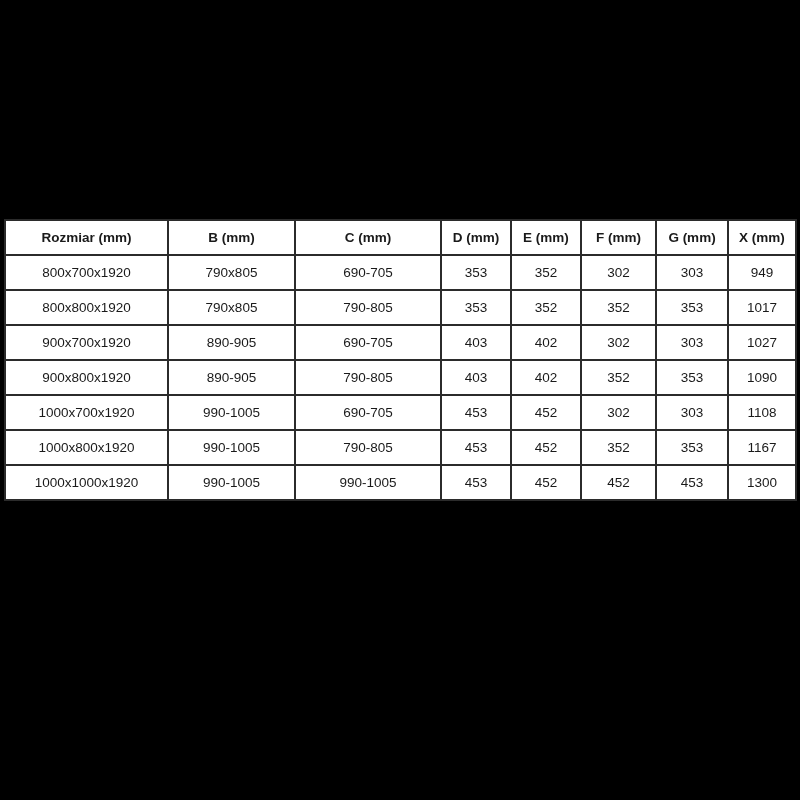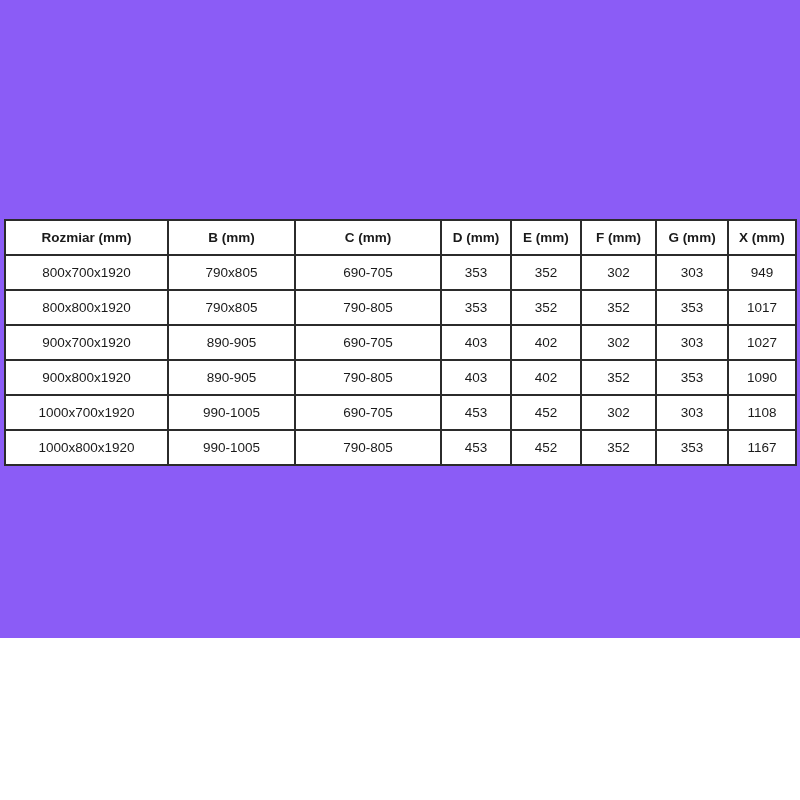--- a/index.html
+++ b/index.html
@@ -6,22 +6,22 @@
     margin: 0;
     padding: 0;
     width: 800px;
     height: 800px;
     background: #ffffff;
     font-family: "Liberation Sans", sans-serif;
   }
   .stage {
     position: relative;
     width: 800px;
-    height: 638px;
-    background: #8b5cf6;
+    height: 800px;
+    background: #000000;
     overflow: hidden;
   }
   table.size-table {
     position: absolute;
     left: 4px;
     top: 219px;
     width: 791px;
     border-collapse: collapse;
     table-layout: fixed;
     background: #ffffff;
@@ -127,15 +127,25 @@
       <tr>
         <td>1000x800x1920</td>
         <td>990-1005</td>
         <td>790-805</td>
         <td>453</td>
         <td>452</td>
         <td>352</td>
         <td>353</td>
         <td>1167</td>
       </tr>
+      <tr>
+        <td>1000x1000x1920</td>
+        <td>990-1005</td>
+        <td>990-1005</td>
+        <td>453</td>
+        <td>452</td>
+        <td>452</td>
+        <td>453</td>
+        <td>1300</td>
+      </tr>
     </tbody>
   </table>
 </div>
 
 </body></html>

